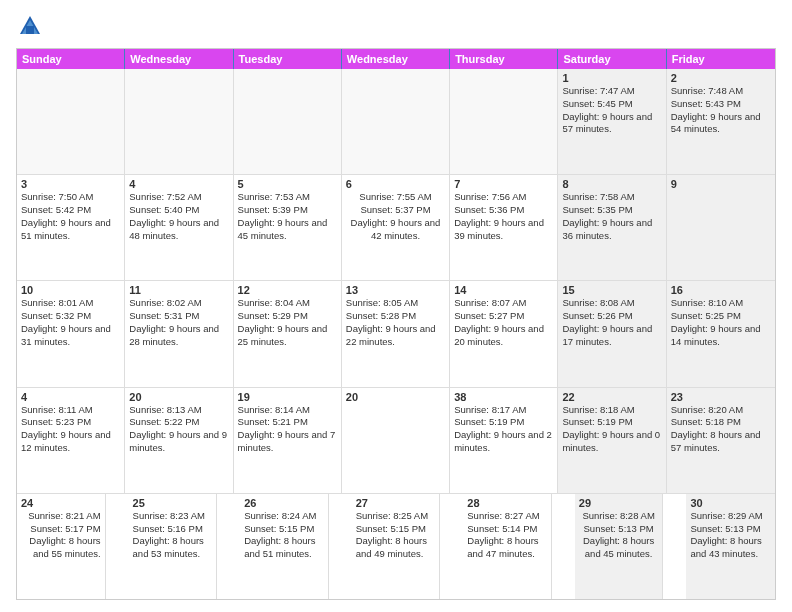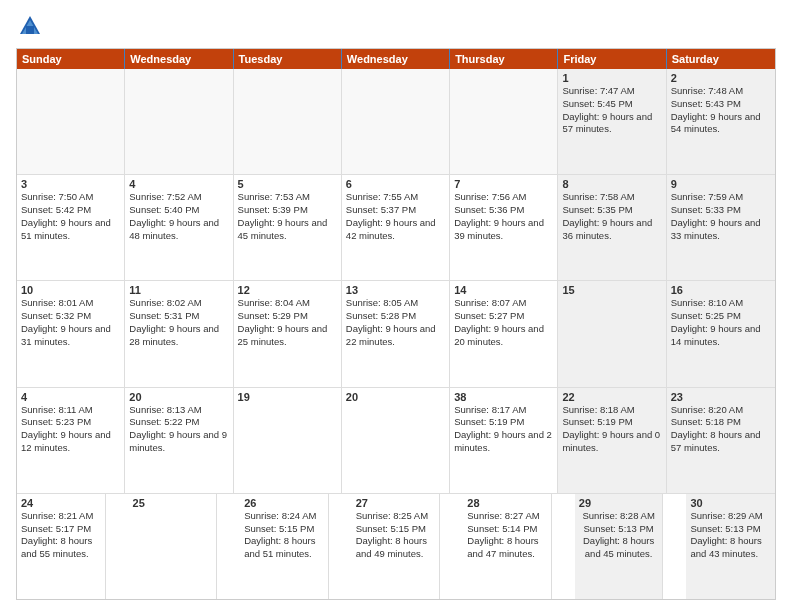--- a/index.html
+++ b/index.html
@@ -62,21 +62,21 @@
     }
     .calendar {
       flex: 1;
       display: flex;
       flex-direction: column;
       border: 1px solid #ccc;
     }
     .cal-header-row {
       display: grid;
       grid-template-columns: repeat(7, 1fr);
-      background: #c2410c;
+      background: #d946ef;
     }
     .cal-header-cell {
       color: #fff;
       font-weight: bold;
       font-size: 11px;
       padding: 4px 5px;
       border-right: 1px solid #4080c0;
       text-align: left;
     }
     .cal-header-cell:last-child { border-right: none; }
@@ -136,22 +136,22 @@
     </div>
   </div>
 
   <div class="calendar">
     <div class="cal-header-row">
     <div class="cal-header-cell">Sunday</div>
         <div class="cal-header-cell">Wednesday</div>
         <div class="cal-header-cell">Tuesday</div>
         <div class="cal-header-cell">Wednesday</div>
         <div class="cal-header-cell">Thursday</div>
+        <div class="cal-header-cell">Saturday</div>
         <div class="cal-header-cell">Friday</div>
-        <div class="cal-header-cell">Saturday</div>
       </div>
     <div class="cal-body">
     <div class="cal-row">
           <div class="cal-cell empty"></div>
           <div class="cal-cell empty"></div>
           <div class="cal-cell empty"></div>
           <div class="cal-cell empty"></div>
           <div class="cal-cell empty"></div>
           <div class="cal-cell shaded">
             <span class="day-num">1</span>
@@ -180,41 +180,38 @@
 Daylight: 9 hours and 48 minutes.</div>
           </div>
           <div class="cal-cell">
             <span class="day-num">5</span>
             <div class="cell-text" style="white-space: pre-line;">Sunrise: 7:53 AM
 Sunset: 5:39 PM
 Daylight: 9 hours and 45 minutes.</div>
           </div>
           <div class="cal-cell">
             <span class="day-num">6</span>
-            <div class="cell-text" style="white-space: pre-line;">Sunrise: 7:55 AM
+            <div class="cell-text" style="white-space: pre-line; text-align: center;">Sunrise: 7:55 AM
 Sunset: 5:37 PM
 Daylight: 9 hours and 42 minutes.</div>
           </div>
           <div class="cal-cell">
             <span class="day-num">7</span>
             <div class="cell-text" style="white-space: pre-line;">Sunrise: 7:56 AM
 Sunset: 5:36 PM
 Daylight: 9 hours and 39 minutes.</div>
           </div>
           <div class="cal-cell shaded">
             <span class="day-num">8</span>
             <div class="cell-text" style="white-space: pre-line;">Sunrise: 7:58 AM
 Sunset: 5:35 PM
 Daylight: 9 hours and 36 minutes.</div>
           </div>
           <div class="cal-cell shaded">
             <span class="day-num">9</span>
-            <div class="cell-text" style="white-space: pre-line;">Sunrise: 7:59 AM
-Sunset: 5:33 PM
-Daylight: 9 hours and 33 minutes.</div>
           </div>
         </div>
         <div class="cal-row">
           <div class="cal-cell">
             <span class="day-num">10</span>
             <div class="cell-text" style="white-space: pre-line;">Sunrise: 8:01 AM
 Sunset: 5:32 PM
 Daylight: 9 hours and 31 minutes.</div>
           </div>
           <div class="cal-cell">
@@ -236,20 +233,23 @@
 Daylight: 9 hours and 22 minutes.</div>
           </div>
           <div class="cal-cell">
             <span class="day-num">14</span>
             <div class="cell-text" style="white-space: pre-line;">Sunrise: 8:07 AM
 Sunset: 5:27 PM
 Daylight: 9 hours and 20 minutes.</div>
           </div>
           <div class="cal-cell shaded">
             <span class="day-num">15</span>
+            <div class="cell-text" style="white-space: pre-line;">Sunrise: 8:08 AM
+Sunset: 5:26 PM
+Daylight: 9 hours and 17 minutes.</div>
           </div>
           <div class="cal-cell shaded">
             <span class="day-num">16</span>
             <div class="cell-text" style="white-space: pre-line;">Sunrise: 8:10 AM
 Sunset: 5:25 PM
 Daylight: 9 hours and 14 minutes.</div>
           </div>
         </div>
         <div class="cal-row">
           <div class="cal-cell">
@@ -259,20 +259,23 @@
 Daylight: 9 hours and 12 minutes.</div>
           </div>
           <div class="cal-cell">
             <span class="day-num">20</span>
             <div class="cell-text" style="white-space: pre-line;">Sunrise: 8:13 AM
 Sunset: 5:22 PM
 Daylight: 9 hours and 9 minutes.</div>
           </div>
           <div class="cal-cell">
             <span class="day-num">19</span>
+            <div class="cell-text" style="white-space: pre-line;">Sunrise: 8:14 AM
+Sunset: 5:21 PM
+Daylight: 9 hours and 7 minutes.</div>
           </div>
           <div class="cal-cell">
             <span class="day-num">20</span>
           </div>
           <div class="cal-cell">
             <span class="day-num">38</span>
             <div class="cell-text" style="white-space: pre-line;">Sunrise: 8:17 AM
 Sunset: 5:19 PM
 Daylight: 9 hours and 2 minutes.</div>
           </div>
@@ -285,26 +288,29 @@
           <div class="cal-cell shaded">
             <span class="day-num">23</span>
             <div class="cell-text" style="white-space: pre-line;">Sunrise: 8:20 AM
 Sunset: 5:18 PM
 Daylight: 8 hours and 57 minutes.</div>
           </div>
         </div>
         <div class="cal-row">
           <div class="cal-cell">
             <span class="day-num">24</span>
-            <div class="cell-text" style="white-space: pre-line;">Sunrise: 8:21 AM
+            <div class="cell-text" style="white-space: pre-line; text-align: right;">Sunrise: 8:21 AM
 Sunset: 5:17 PM
 Daylight: 8 hours and 55 minutes.</div>
           </div>
           <div class="cal-cell">
             <span class="day-num">25</span>
+            <div class="cell-text" style="white-space: pre-line;">Sunrise: 8:23 AM
+Sunset: 5:16 PM
+Daylight: 8 hours and 53 minutes.</div>
           </div>
           <div class="cal-cell">
             <span class="day-num">26</span>
             <div class="cell-text" style="white-space: pre-line;">Sunrise: 8:24 AM
 Sunset: 5:15 PM
 Daylight: 8 hours and 51 minutes.</div>
           </div>
           <div class="cal-cell">
             <span class="day-num">27</span>
             <div class="cell-text" style="white-space: pre-line;">Sunrise: 8:25 AM

